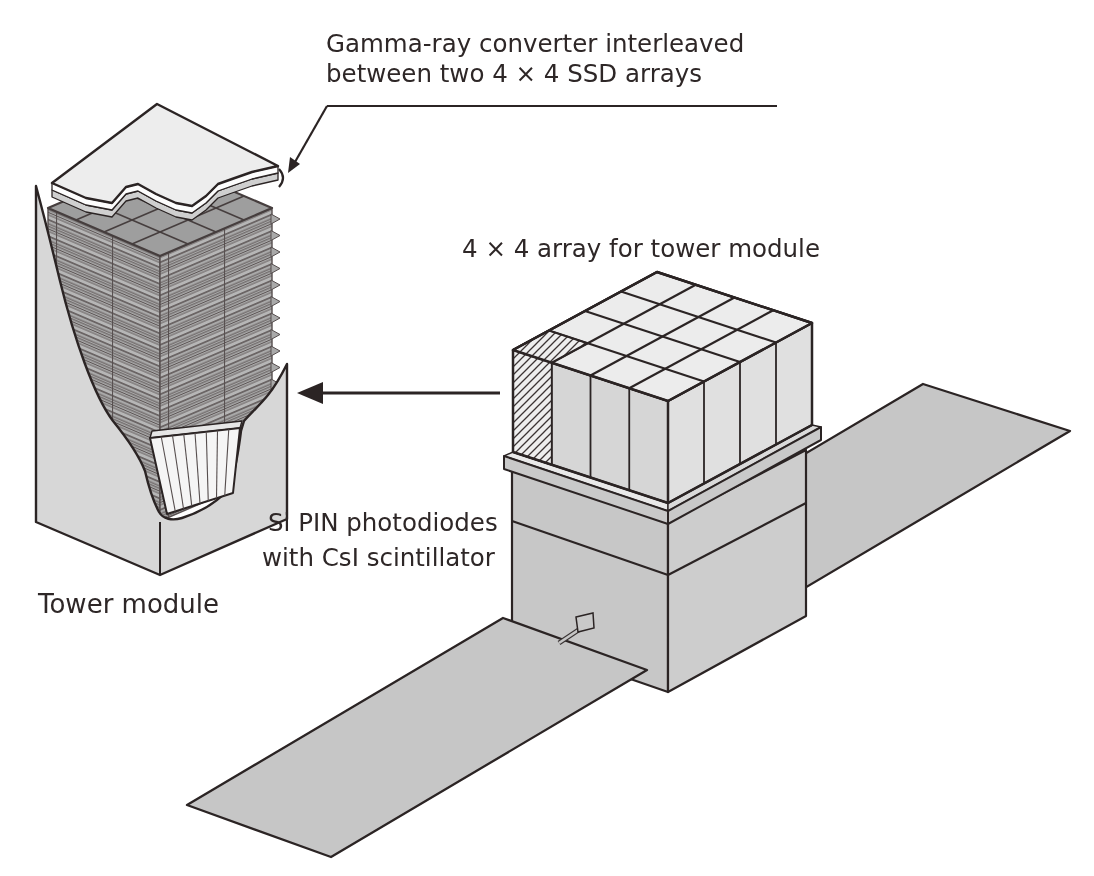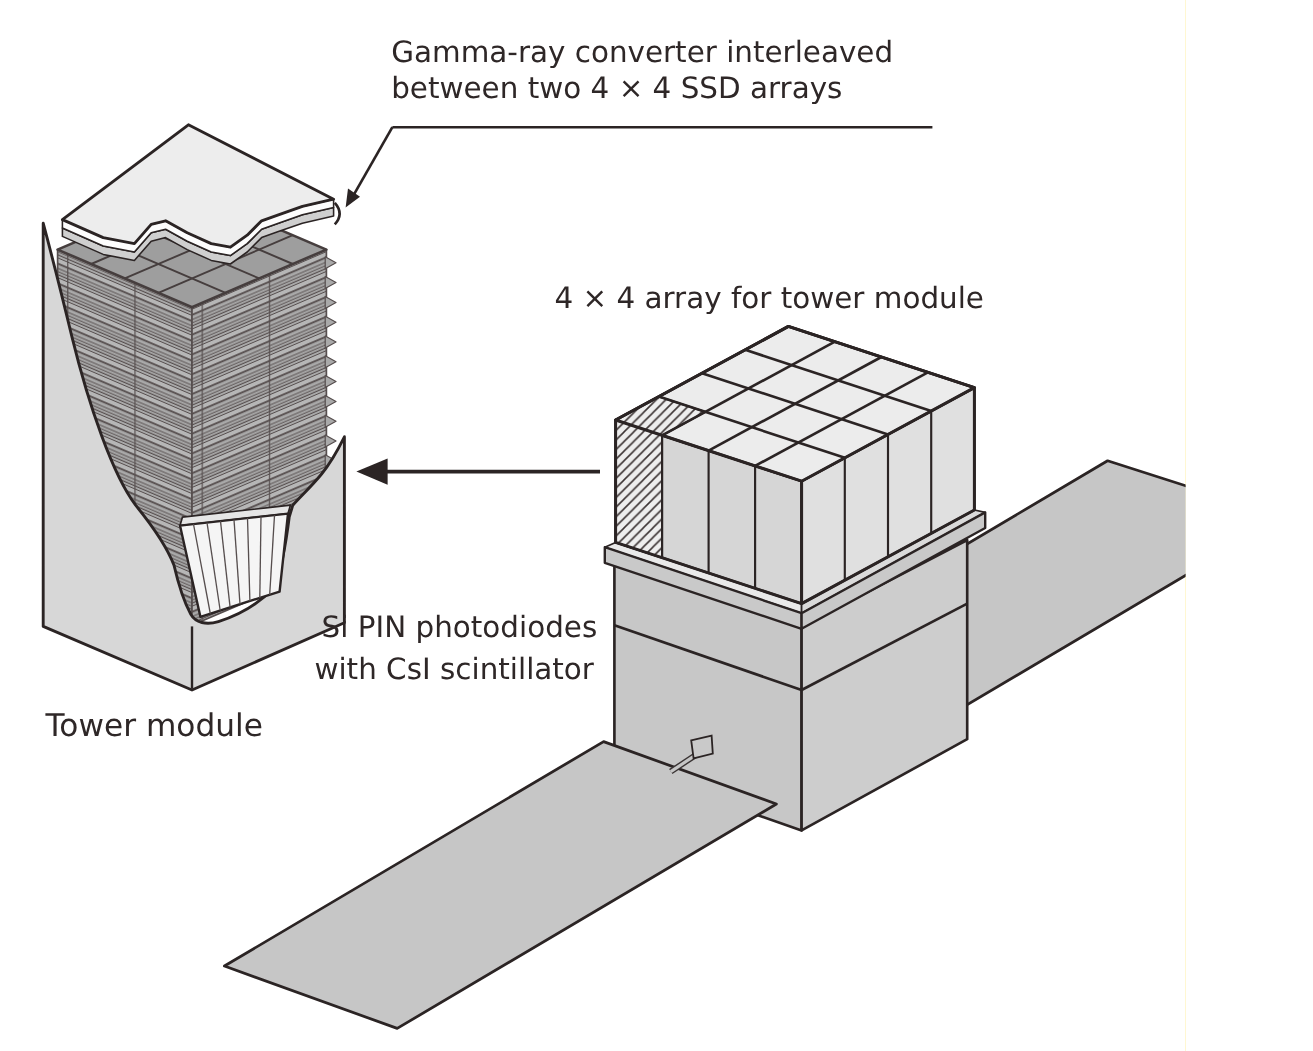--- a/index.html
+++ b/index.html
@@ -1,16 +1,16 @@
 <!DOCTYPE html>
 <html><head>
 <meta charset="utf-8">
 <style>
   html,body{margin:0;padding:0;background:#ffffff;}
-  .canvas{position:relative;width:988px;height:876px;background:#fde047;overflow:hidden;}
+  .canvas{position:relative;width:1094px;height:876px;background:#0f766e;overflow:hidden;}
   svg{display:block;}
   svg text{font-family:"DejaVu Sans","Liberation Sans",sans-serif;}
   .t24{font-size:24.5px;}
   .t26{font-size:26px;}
 </style>
 </head>
 <body>
 
 <div class="canvas">
 <svg viewBox="0 0 1094 876" width="1094" height="876">

